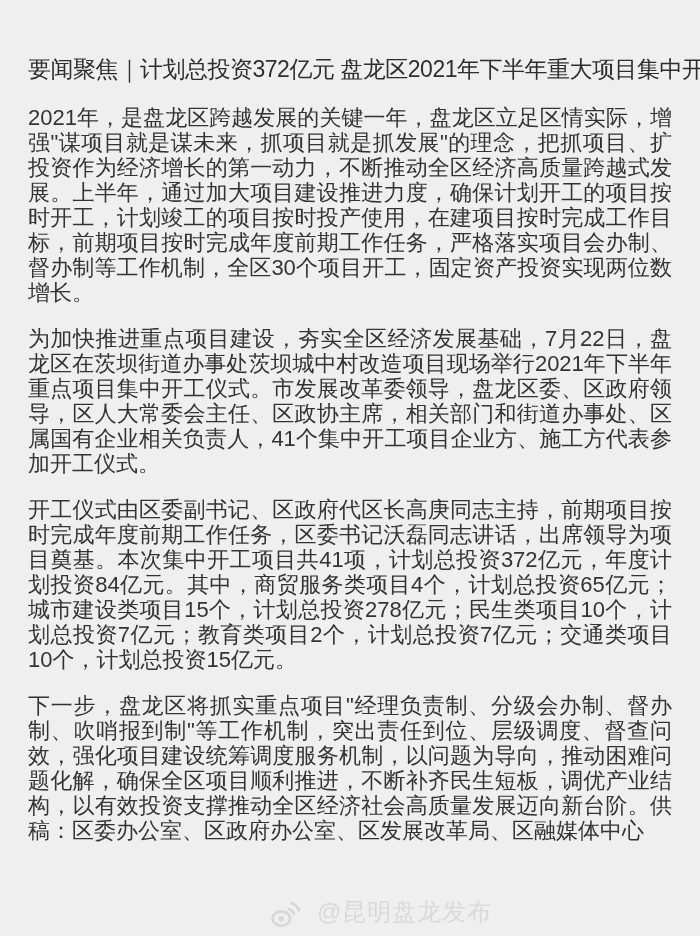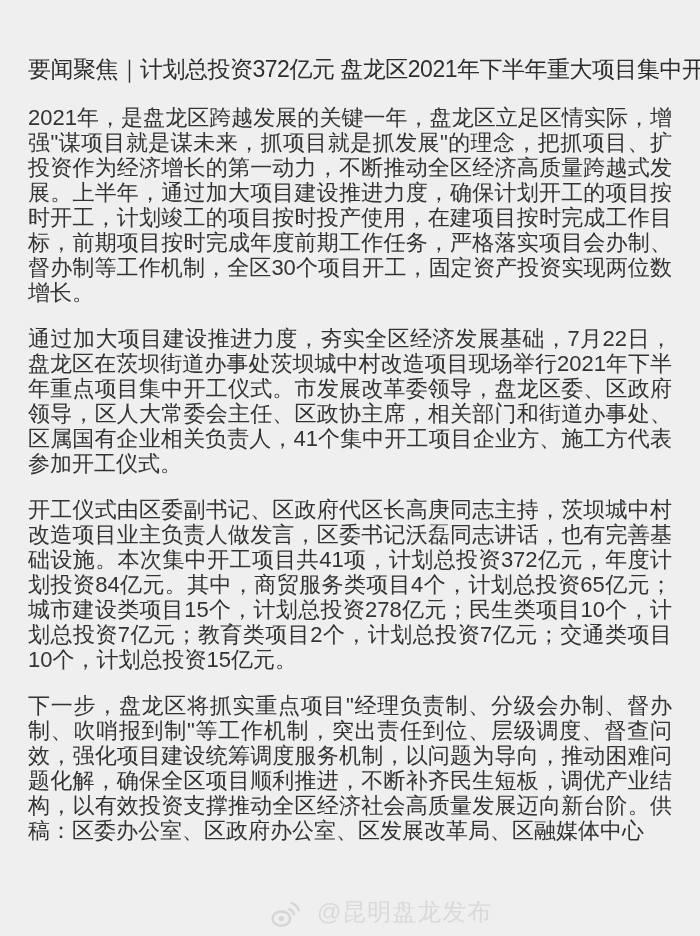--- a/index.html
+++ b/index.html
@@ -48,22 +48,22 @@
 </style>
 </head>
 <body>
 
 <div class="page">
 
   <div class="title">要闻聚焦｜计划总投资372亿元 盘龙区2021年下半年重大项目集中开工</div>
 
   <div class="body">
     <p>2021年，是盘龙区跨越发展的关键一年，盘龙区立足区情实际，增强"谋项目就是谋未来，抓项目就是抓发展"的理念，把抓项目、扩投资作为经济增长的第一动力，不断推动全区经济高质量跨越式发展。上半年，通过加大项目建设推进力度，确保计划开工的项目按时开工，计划竣工的项目按时投产使用，在建项目按时完成工作目标，前期项目按时完成年度前期工作任务，严格落实项目会办制、督办制等工作机制，全区30个项目开工，固定资产投资实现两位数增长。</p>
-    <p>通过加大项目建设推进力度，夯实全区经济发展基础，7月22日，盘龙区在茨坝街道办事处茨坝城中村改造项目现场举行2021年下半年重点项目集中开工仪式。市发展改革委领导，盘龙区委、区政府领导，区人大常委会主任、区政协主席，相关部门和街道办事处、区属国有企业相关负责人，41个集中开工项目企业方、施工方代表参加开工仪式。</p>
-    <p>开工仪式由区委副书记、区政府代区长高庚同志主持，茨坝城中村改造项目业主负责人做发言，区委书记沃磊同志讲话，也有完善基础设施。本次集中开工项目共41项，计划总投资372亿元，年度计划投资84亿元。其中，商贸服务类项目4个，计划总投资65亿元；城市建设类项目15个，计划总投资278亿元；民生类项目10个，计划总投资7亿元；教育类项目2个，计划总投资7亿元；交通类项目10个，计划总投资15亿元。</p>
+    <p>为加快推进重点项目建设，夯实全区经济发展基础，7月22日，盘龙区在茨坝街道办事处茨坝城中村改造项目现场举行2021年下半年重点项目集中开工仪式。市发展改革委领导，盘龙区委、区政府领导，区人大常委会主任、区政协主席，相关部门和街道办事处、区属国有企业相关负责人，41个集中开工项目企业方、施工方代表参加开工仪式。</p>
+    <p>开工仪式由区委副书记、区政府代区长高庚同志主持，前期项目按时完成年度前期工作任务，区委书记沃磊同志讲话，出席领导为项目奠基。本次集中开工项目共41项，计划总投资372亿元，年度计划投资84亿元。其中，商贸服务类项目4个，计划总投资65亿元；城市建设类项目15个，计划总投资278亿元；民生类项目10个，计划总投资7亿元；教育类项目2个，计划总投资7亿元；交通类项目10个，计划总投资15亿元。</p>
     <p>下一步，盘龙区将抓实重点项目"经理负责制、分级会办制、督办制、吹哨报到制"等工作机制，突出责任到位、层级调度、督查问效，强化项目建设统筹调度服务机制，以问题为导向，推动困难问题化解，确保全区项目顺利推进，不断补齐民生短板，调优产业结构，以有效投资支撑推动全区经济社会高质量发展迈向新台阶。供稿：区委办公室、区政府办公室、区发展改革局、区融媒体中心</p>
   </div>
 
   <div class="watermark">
     <span class="wicon">
       <svg width="31" height="28" viewBox="0 0 37 33" aria-hidden="true">
         <g fill="none" stroke="#d6d6d6" stroke-width="3" stroke-linecap="round">
           <ellipse cx="13.5" cy="22" rx="10.5" ry="8.5"></ellipse>
           <path d="M23 11 a 8 8 0 0 1 5.5 5.5"></path>
           <path d="M26 3.5 a 15 15 0 0 1 8.5 8.5"></path>

